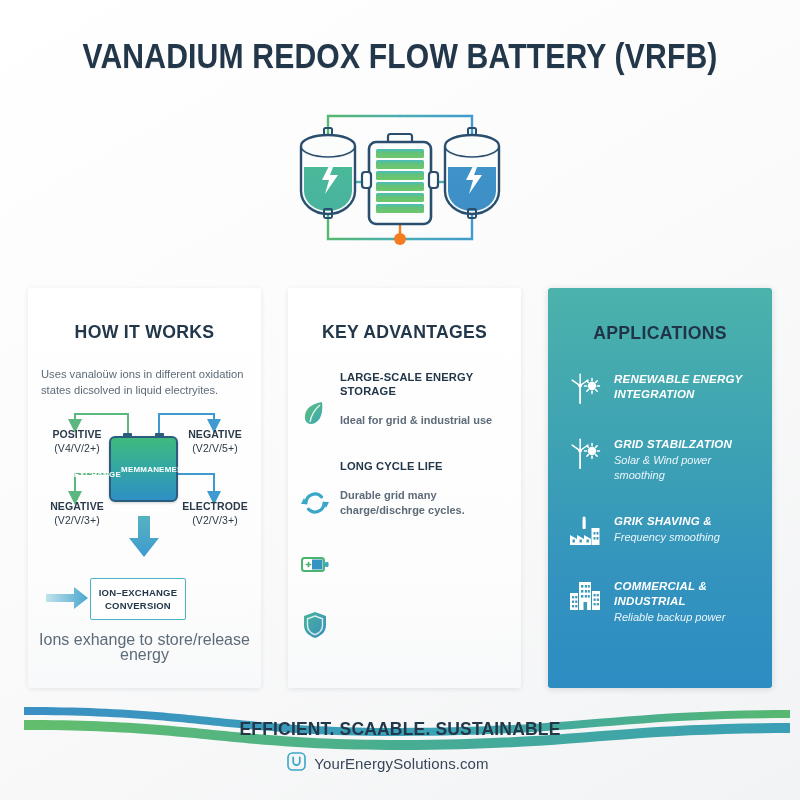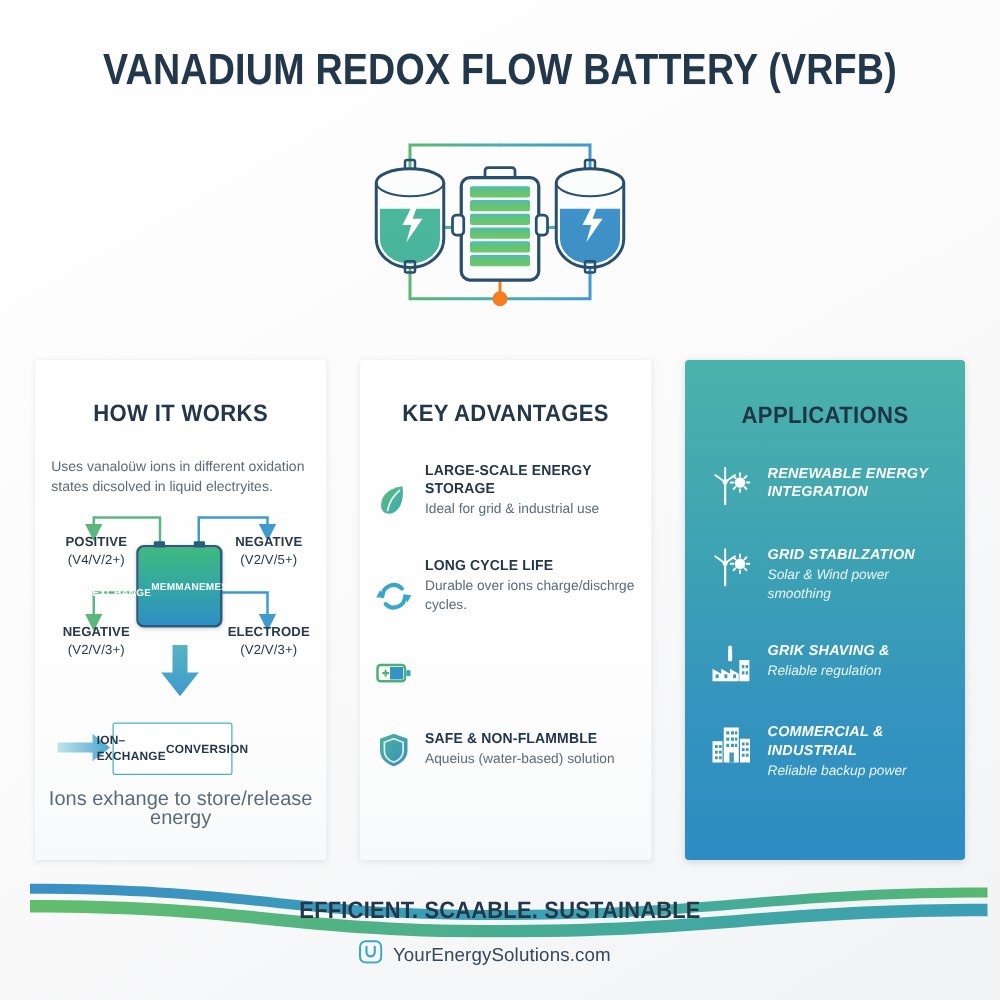--- a/index.html
+++ b/index.html
@@ -92,21 +92,21 @@
   .membrane .term.l { left: 12px; }
   .membrane .term.r { right: 12px; }
 
   .conv-box {
     position: absolute;
     left: 62px; top: 174px;
     width: 96px; height: 42px;
     border: 1.6px solid #49b4c4;
     border-radius: 2px;
     background: #ffffff;
-    display: flex; flex-direction: row;
+    display: flex; flex-direction: column;
     align-items: center; justify-content: center;
     font-size: 9.5px; font-weight: 700;
     color: #23374b; line-height: 13px; letter-spacing: 0.2px;
   }
   .conv-cap {
     position: absolute;
     left: 0; top: 228px; width: 233px;
     text-align: center;
     font-size: 16px; line-height: 15px; color: #5d6b78;
   }
@@ -114,21 +114,21 @@
   
   .adv-list { margin-top: 26px; padding: 0 13px 0 12px; }
   .adv-item { display: flex; align-items: flex-end; margin-bottom: 30px; }
   .adv-icon { flex: 0 0 30px; height: 30px; margin-right: 10px; margin-top: 1px; }
   .adv-txt { padding-top: 1px; }
   .adv-title {
     font-size: 11.5px; font-weight: 700; color: #22364a;
     letter-spacing: 0.15px; line-height: 14px; transform: scaleX(0.97);
     transform-origin: left center;
   }
-  .adv-sub { font-size: 11px; color: #5d6b78; line-height: 15px; margin-top: 2px; }
+  .adv-sub { font-size: 11px; color: #5d6b78; line-height: 15px; margin-top: 15px; font-weight: bold; }
 
   
   .app-list { margin-top: 28px; padding: 0 14px 0 20px; font-style: italic; }
   .app-item { display: flex; align-items: flex-start; margin-bottom: 31px; }
   .app-icon { flex: 0 0 34px; height: 34px; margin-right: 12px; margin-top: 0px; }
   .app-title {
     font-size: 11.5px; font-weight: 700; color: #ffffff;
     letter-spacing: 0.2px; line-height: 15px;
   }
   .app-sub { font-size: 11px; color: #eaf6fb; line-height: 15px; margin-top: 1px; }
@@ -323,21 +323,21 @@
         <div class="adv-icon">
           <svg width="30" height="30" viewBox="0 0 30 30">
             <path d="M24 15 a9 9 0 0 1 -15.5 6.2" fill="none" stroke="#3aa7c9" stroke-width="3.2" stroke-linecap="round"></path>
             <path d="M6 15 a9 9 0 0 1 15.5 -6.2" fill="none" stroke="#3aa7c9" stroke-width="3.2" stroke-linecap="round"></path>
             <path d="M4 10 l3 6 l-6 0 z" fill="#3aa7c9"></path>
             <path d="M26 20 l-3 -6 l6 0 z" fill="#3aa7c9"></path>
           </svg>
         </div>
         <div class="adv-txt">
           <div class="adv-title">LONG CYCLE LIFE</div>
-          <div class="adv-sub">Durable over ions charge/dischrge cycles.</div>
+          <div class="adv-sub">Durable grid many charge/dischrge cycles.</div>
         </div>
       </div>
 
       <div class="adv-item">
         <div class="adv-icon">
           <svg width="30" height="30" viewBox="0 0 30 30">
             <rect x="2" y="9" width="22" height="13" rx="2.5" fill="none" stroke="#4ab36f" stroke-width="2"></rect>
             <rect x="25" y="13" width="3.5" height="5" rx="1.2" fill="#3aa7c9"></rect>
             <path d="M12 10.5 h10.5 v10 h-10.5 z" fill="#3694c4"></path>
             <path d="M6.5 15.5 h4 M8.5 13.5 v4" stroke="#4ab36f" stroke-width="1.7" stroke-linecap="round"></path>
@@ -350,24 +350,20 @@
           <svg width="30" height="30" viewBox="0 0 30 30">
             <defs>
                 <linearGradient id="sh1" x1="0" y1="0" x2="1" y2="1">
               <stop offset="0%" stop-color="#49b39a"></stop>
                   <stop offset="100%" stop-color="#3a8fbf"></stop>
             </linearGradient>
               </defs>
             <path d="M15 2 L26 6 v9 c0 7 -5 11 -11 13 C9 26 4 22 4 15 V6 z" fill="url(#sh1)"></path>
             <path d="M15 6 L22.5 8.8 v6.5 c0 5 -3.5 8 -7.5 9.4 C11 23.3 7.5 20.3 7.5 15.3 V8.8 z" fill="none" stroke="#ffffff" stroke-width="1.4" opacity="0.8"></path>
           </svg>
-        </div>
-        <div class="adv-txt">
-          <div class="adv-title">SAFE &amp; NON-FLAMMBLE</div>
-          <div class="adv-sub">Aqueius (water-based) solution</div>
         </div>
       </div>
 
     </div>
   </div>
 
   <div class="panel panel-apps">
     <div class="panel-title">APPLICATIONS</div>
     <div class="app-list">
 
@@ -438,21 +434,21 @@
               <rect x="18.5" y="25.5" width="2.4" height="3"></rect>
               <rect x="25.5" y="18" width="2" height="2.6"></rect>
               <rect x="28.5" y="18" width="2" height="2.6"></rect>
               <rect x="25.5" y="23" width="2" height="2.6"></rect>
               <rect x="28.5" y="23" width="2" height="2.6"></rect>
             </g>
           </svg>
         </div>
         <div>
           <div class="app-title">GRIK SHAVING &amp;</div>
-          <div class="app-sub">Reliable regulation</div>
+          <div class="app-sub">Frequency smoothing</div>
         </div>
       </div>
 
       <div class="app-item">
         <div class="app-icon">
           <svg width="34" height="34" viewBox="0 0 34 34" fill="#ffffff">
             <rect x="11" y="3" width="12" height="28"></rect>
             <rect x="2" y="14" width="8" height="17"></rect>
             <rect x="24" y="12" width="8" height="19"></rect>
             <g fill="#3f9ab7">

